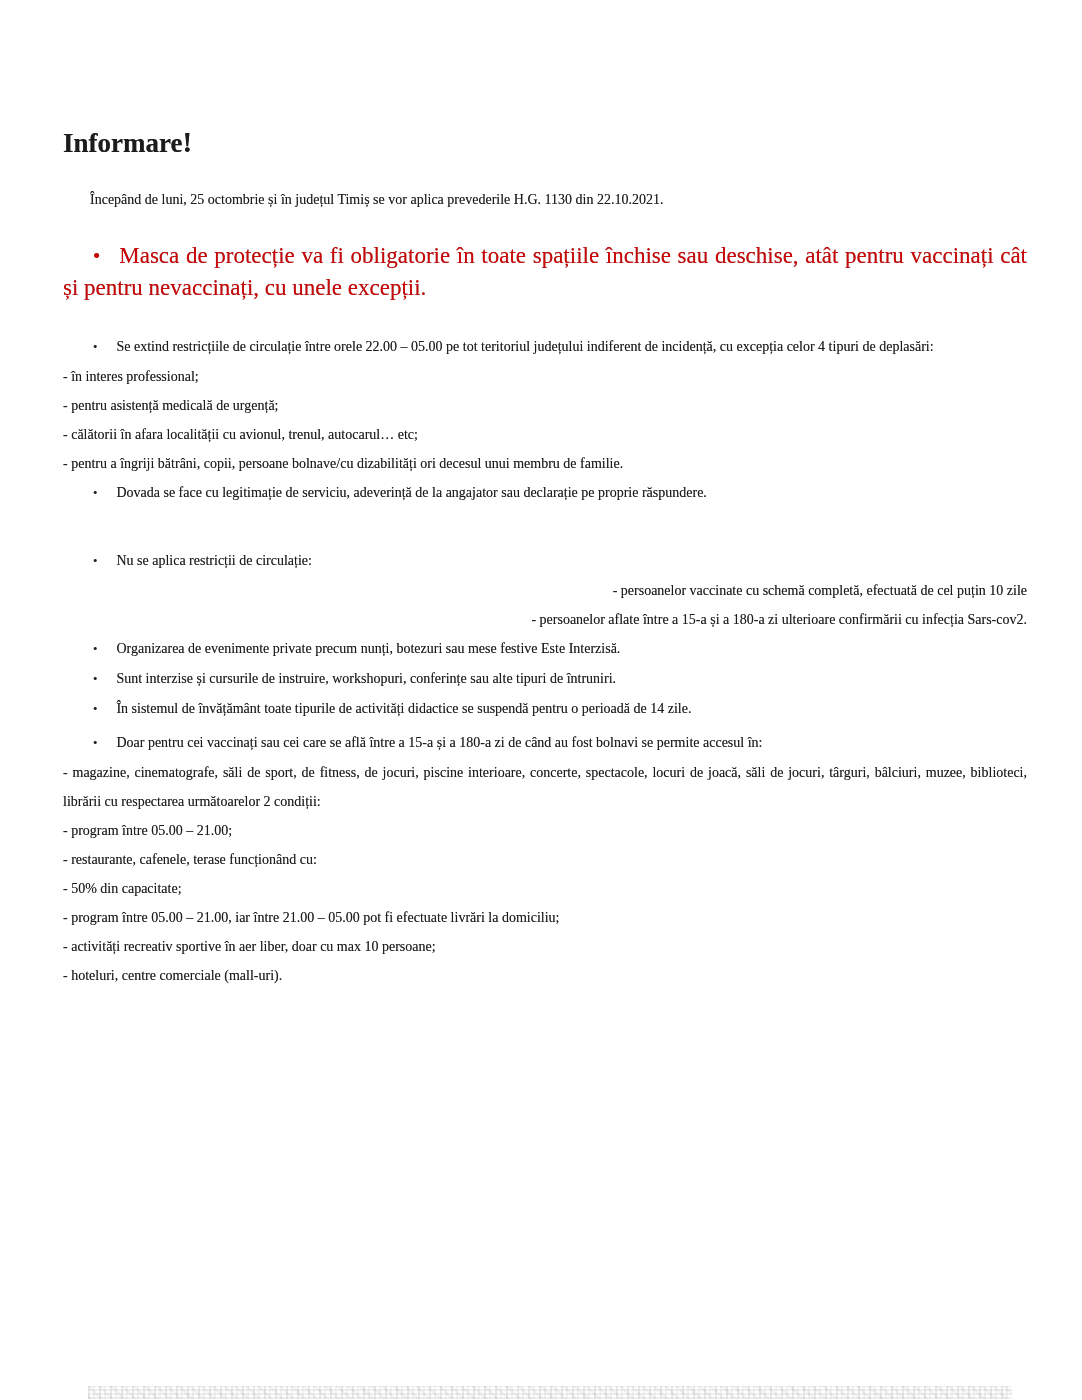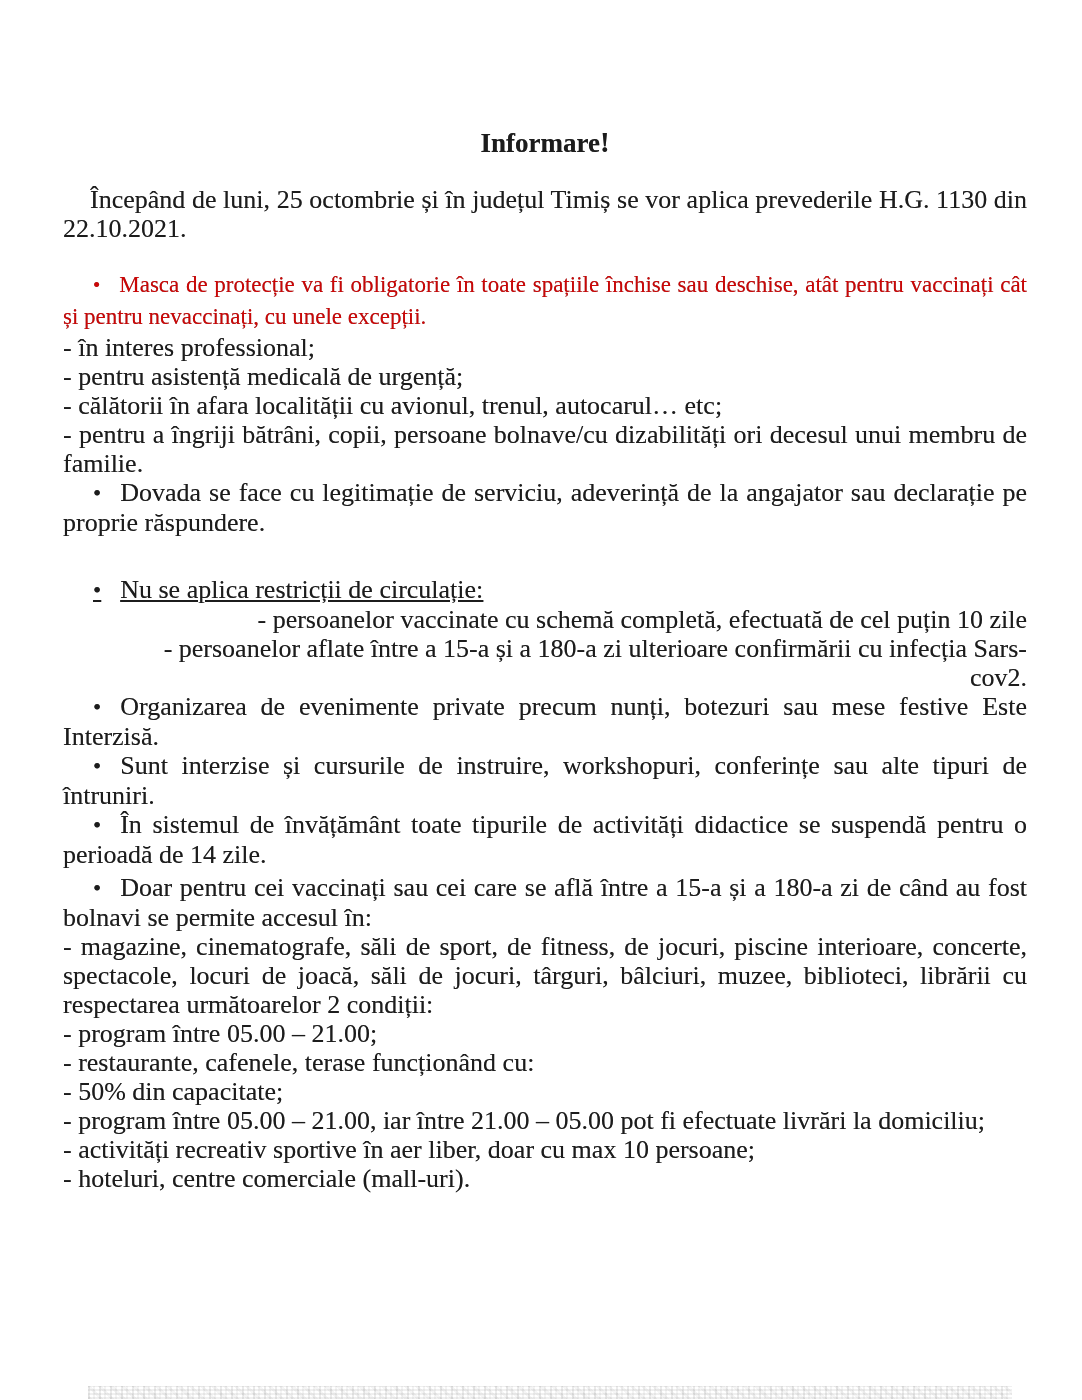--- a/index.html
+++ b/index.html
@@ -10,46 +10,45 @@
     color: #1c1c1c;
     position: relative;
     overflow: hidden;
   }
   .page {
     position: absolute; inset: 0;
     padding: 126px 55px 0 63px;
     box-sizing: border-box;
   }
   .title {
-    text-align: center;
     font-size: 27px;
     line-height: 32px;
     margin: 0 0 26px 0;
     text-shadow: 0 0 0.6px rgba(25,25,25,0.55);
   }
   .title .bang { font-weight: 700; font-size: 29px; }
   p {
     margin: 0;
-    font-size: 26px;
+    font-size: 14px;
     line-height: 29px;
     text-align: justify;
     text-shadow: 0 0 0.6px rgba(25,25,25,0.5);
   }
   .intro { text-indent: 27px; }
   .bullet { text-indent: 30px; }
   .bullet .glyph { padding-right: 19px; font-size: 0.9em; }
   .red { color: #cc0606; font-size: 23px; line-height: 32px; }
   .red .btext {
     text-decoration-thickness: 1.5px;
     text-underline-offset: 3px;
   }
   .subdash { margin-left: 62px; text-align: right; }
   .gap-sm { margin-top: 26px; }
   .gap-md { margin-top: 28px; }
-  .gap-lg { margin-top: 38px; text-decoration: underline; }
+  .gap-lg { margin-top: 38px; }
   .gap-xs { margin-top: 4px; }
   .scan-noise {
     position: absolute;
     left: 88px; right: 70px; bottom: 1px;
     height: 13px;
     background-image:
       repeating-linear-gradient(90deg, rgba(60,60,60,0.10) 0 2px, transparent 2px 5px, rgba(60,60,60,0.06) 5px 7px, transparent 7px 11px),
       repeating-linear-gradient(0deg, rgba(60,60,60,0.08) 0 2px, transparent 2px 4px),
       repeating-linear-gradient(45deg, rgba(60,60,60,0.05) 0 3px, transparent 3px 8px);
   }
@@ -58,20 +57,21 @@
 <body>
 
 <div class="page">
 
   <h1 class="title"><span>Informare</span><span class="bang">!</span></h1>
 
   <p class="intro">Începând de luni, 25 octombrie și în județul Timiș se vor aplica prevederile H.G. 1130 din 22.10.2021.</p>
 
   <p class="bullet red gap-sm"><span class="glyph">•</span><span class="btext">Masca de protecție va fi obligatorie în toate spațiile închise sau deschise, atât pentru vaccinați cât și pentru nevaccinați, cu unele excepții.</span></p>
 
+  <p class="bullet gap-md"><span class="glyph">•</span><span>Se extind restricțiile de circulație între orele 22.00 – 05.00 pe tot teritoriul județului indiferent de incidență, cu excepția celor 4 tipuri de deplasări:</span></p>
 
   <p class="dash">- în interes professional;</p>
   <p class="dash">- pentru asistență medicală de urgență;</p>
   <p class="dash">- călătorii în afara localității cu avionul, trenul, autocarul… etc;</p>
   <p class="dash">- pentru a îngriji bătrâni, copii, persoane bolnave/cu dizabilități ori decesul unui membru de familie.</p>
 
   <p class="bullet"><span class="glyph">•</span><span>Dovada se face cu legitimație de serviciu, adeverință de la angajator sau declarație pe proprie răspundere.</span></p>
 
 
   <p class="bullet gap-lg"><span class="glyph">•</span><span>Nu se aplica restricții de circulație:</span></p>

